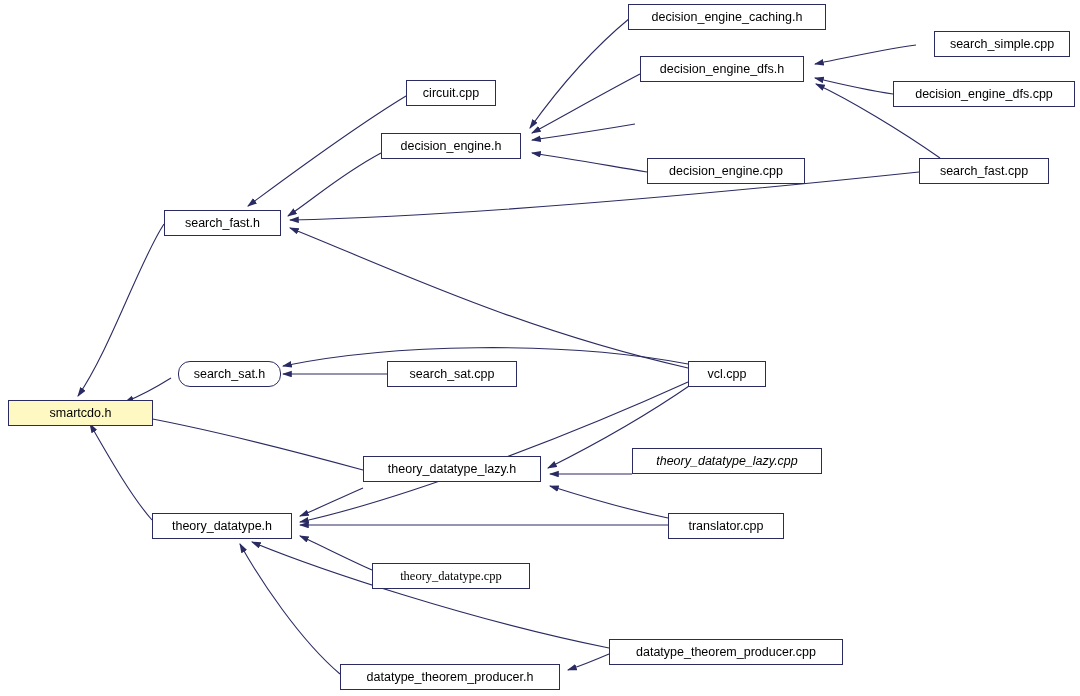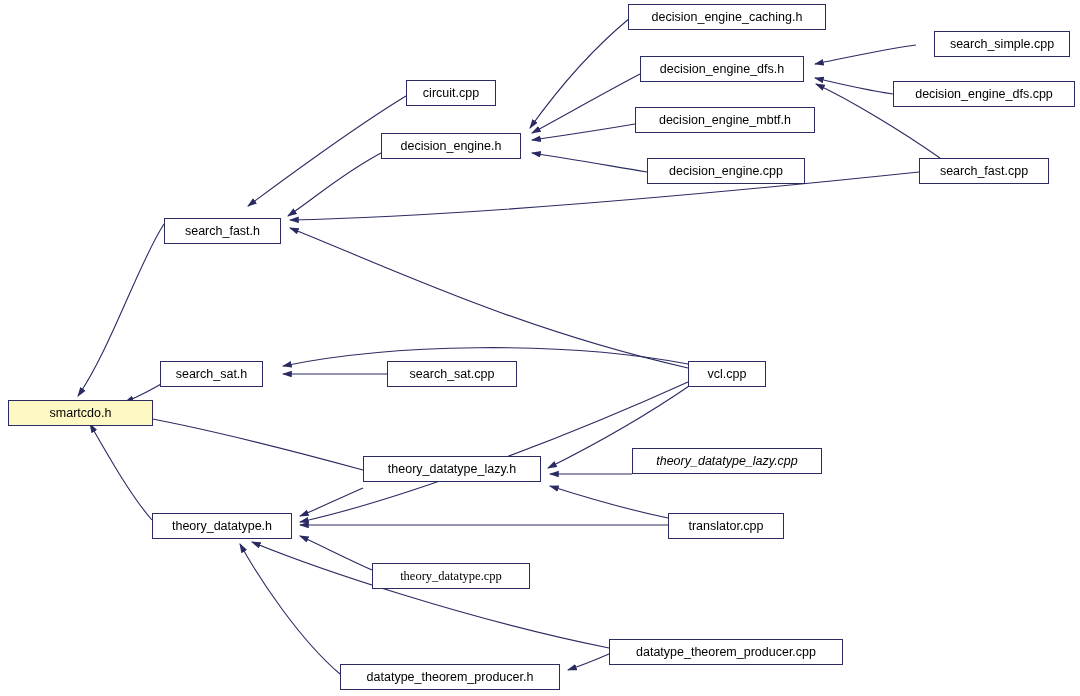--- a/index.html
+++ b/index.html
@@ -107,54 +107,51 @@
 
       <path d="M340,674 C300,640 260,580 240,544"></path>
 
       <path d="M609,654 C595,660 580,666 568,670"></path>
     </g>
   </svg>
 
   <div class="node highlight" style="left:8px;  top:400px; width:145px;">
       <span>smartcdo.h</span>
     </div>
-  <div class="node" style="left:164px; top:210px; width:117px;margin-top:8px;">
+  <div class="node" style="left:164px; top:210px; width:117px;">
       <span>search_fast.h</span>
     </div>
   <div class="node" style="left:406px; top:80px;  width:90px;">
       <span>circuit.cpp</span>
     </div>
   <div class="node" style="left:381px; top:133px; width:140px;">
       <span>decision_engine.h</span>
     </div>
   <div class="node" style="left:628px; top:4px;   width:198px;">
       <span>decision_engine_caching.h</span>
     </div>
   <div class="node" style="left:640px; top:56px;  width:164px;">
       <span>decision_engine_dfs.h</span>
-    </div>
-  <div class="node" style="left:635px; top:107px; width:180px;">
-      <span>decision_engine_mbtf.h</span>
     </div>
   <div class="node" style="left:647px; top:158px; width:158px;">
       <span>decision_engine.cpp</span>
     </div>
   <div class="node" style="left:916px; top:31px;  width:136px;margin-left:18px;">
       <span>search_simple.cpp</span>
     </div>
   <div class="node" style="left:893px; top:81px;  width:182px;">
       <span>decision_engine_dfs.cpp</span>
     </div>
   <div class="node" style="left:919px; top:158px; width:130px;">
       <span>search_fast.cpp</span>
     </div>
   <div class="node" style="left:688px; top:361px; width:78px;">
       <span>vcl.cpp</span>
     </div>
-  <div class="node" style="left:160px; top:361px; width:103px;">
+  <div class="node" style="left:178px; top:361px; width:103px;border-radius:12px;">
       <span>search_sat.h</span>
     </div>
   <div class="node" style="left:387px; top:361px; width:130px;">
       <span>search_sat.cpp</span>
     </div>
   <div class="node" style="left:363px; top:456px; width:178px;">
       <span>theory_datatype_lazy.h</span>
     </div>
   <div class="node" style="left:632px; top:448px; width:190px;font-style:italic;">
       <span>theory_datatype_lazy.cpp</span>

